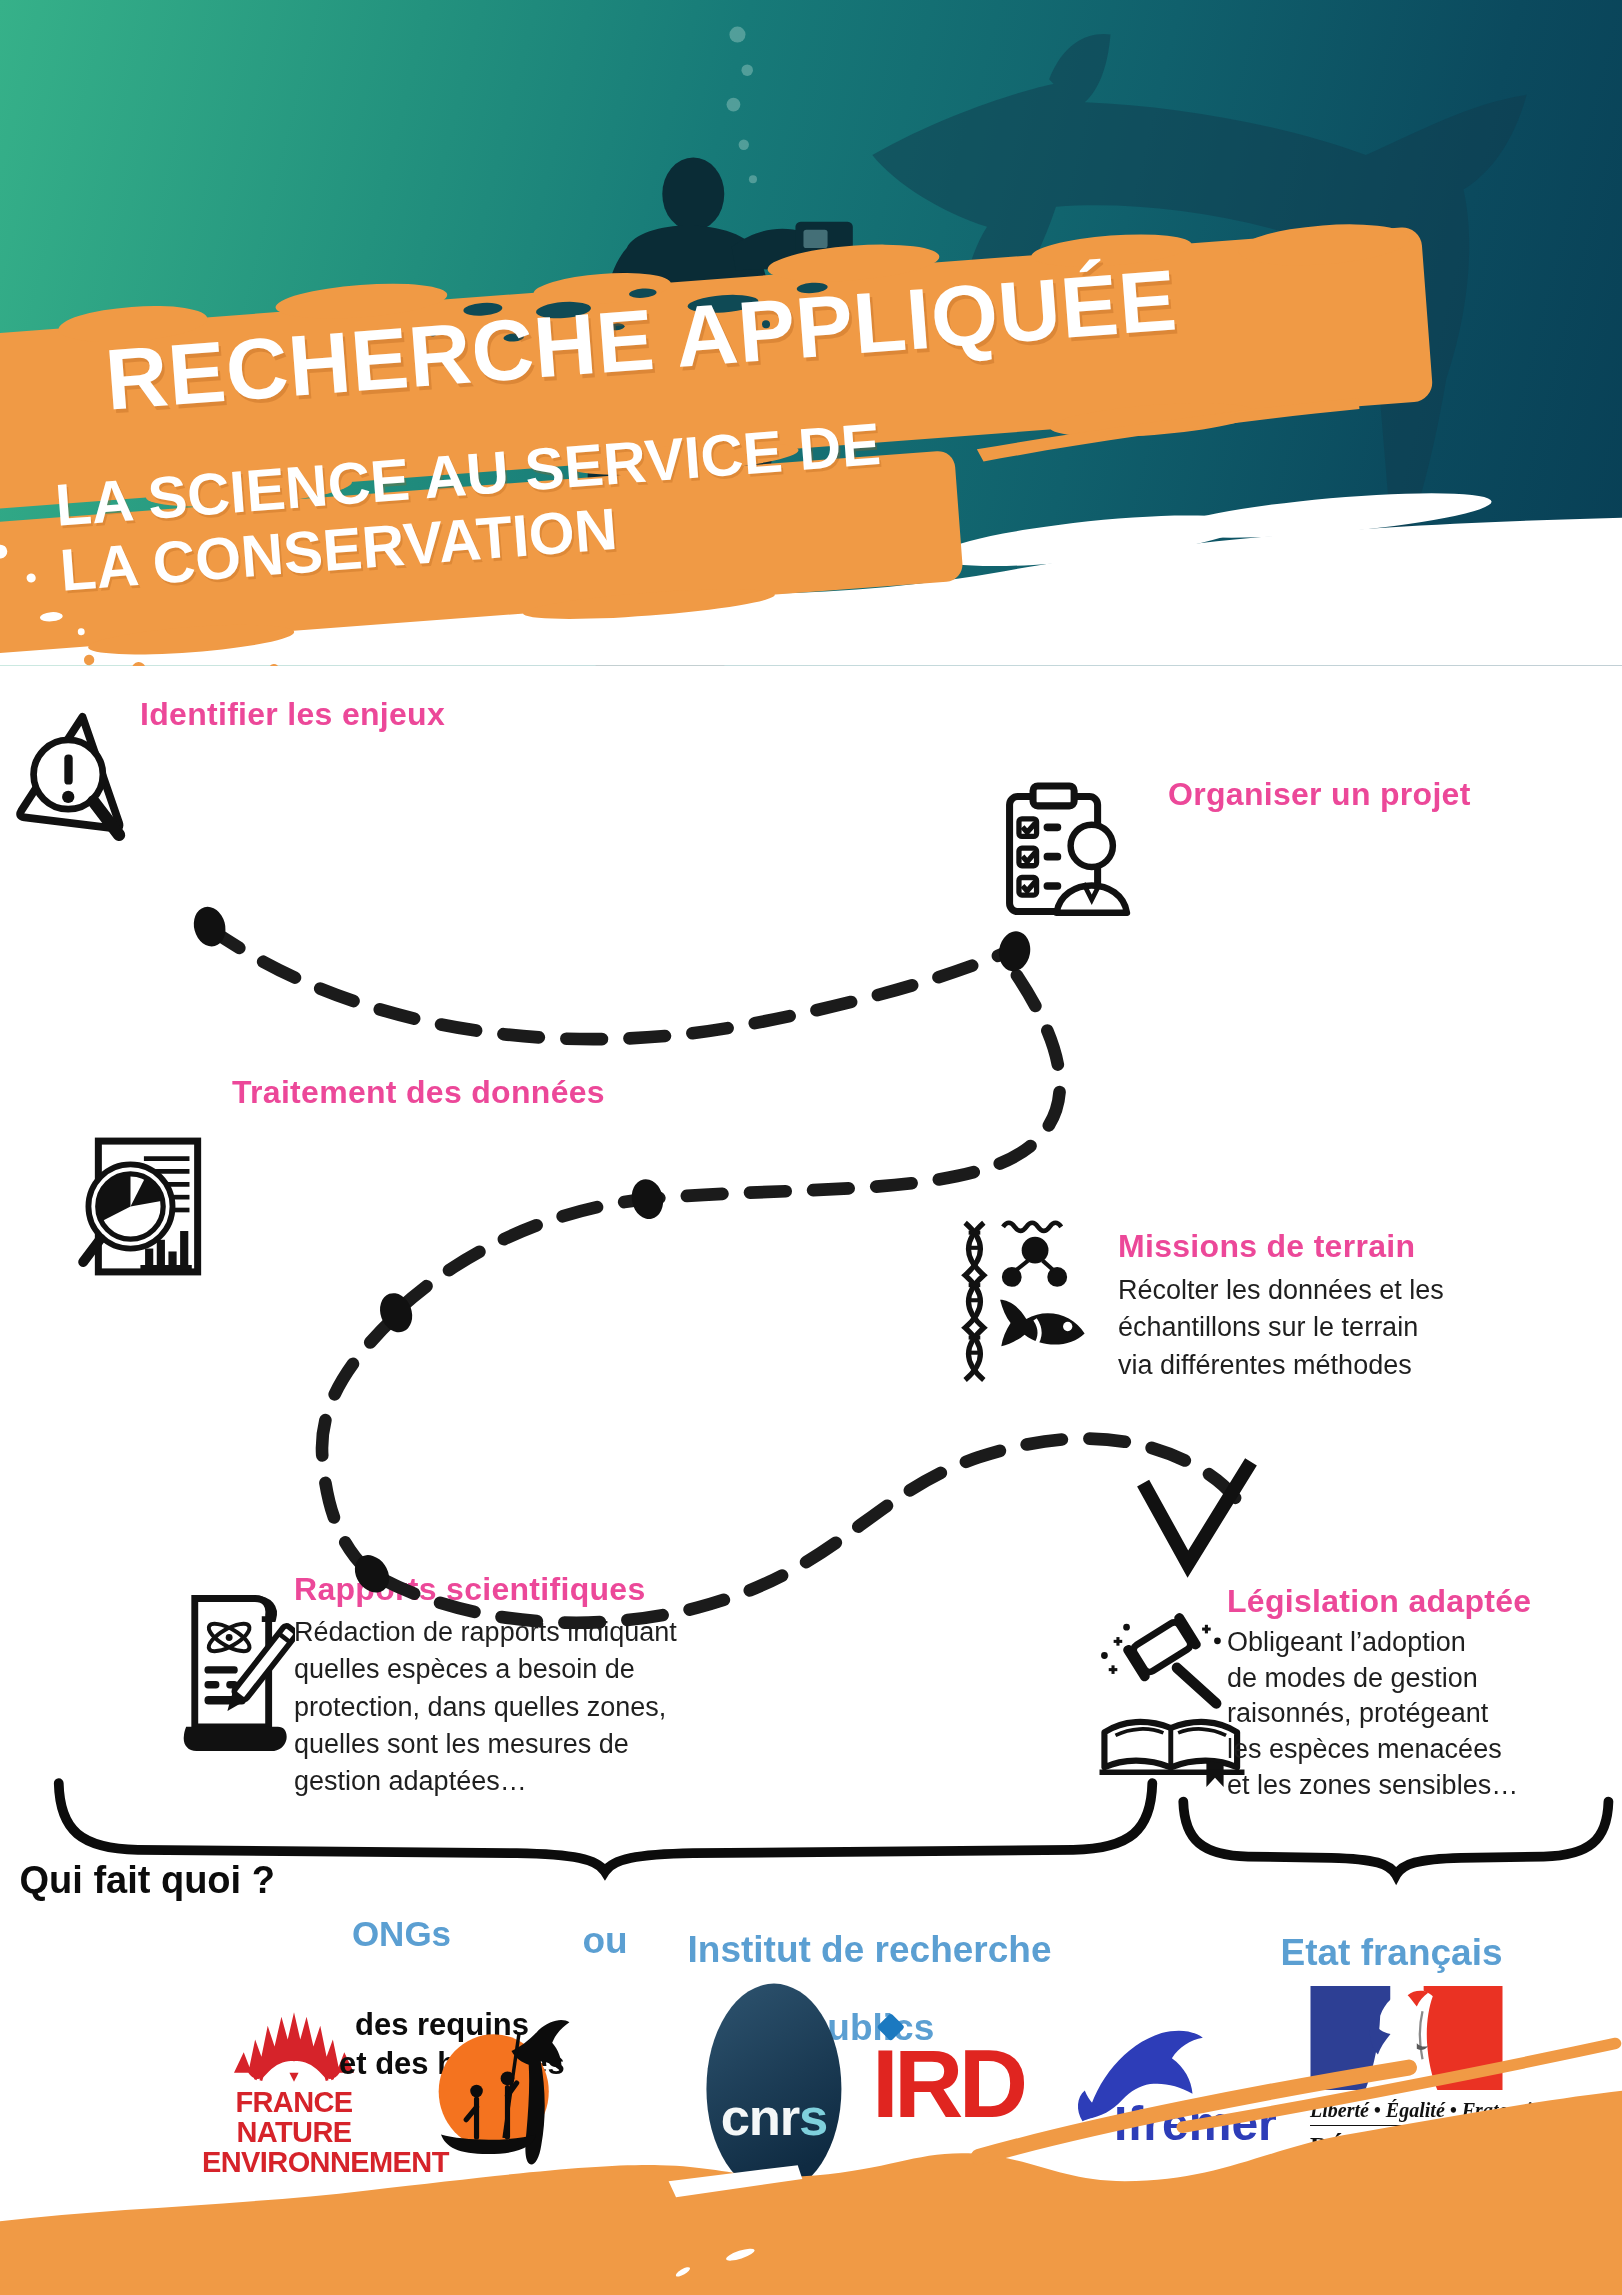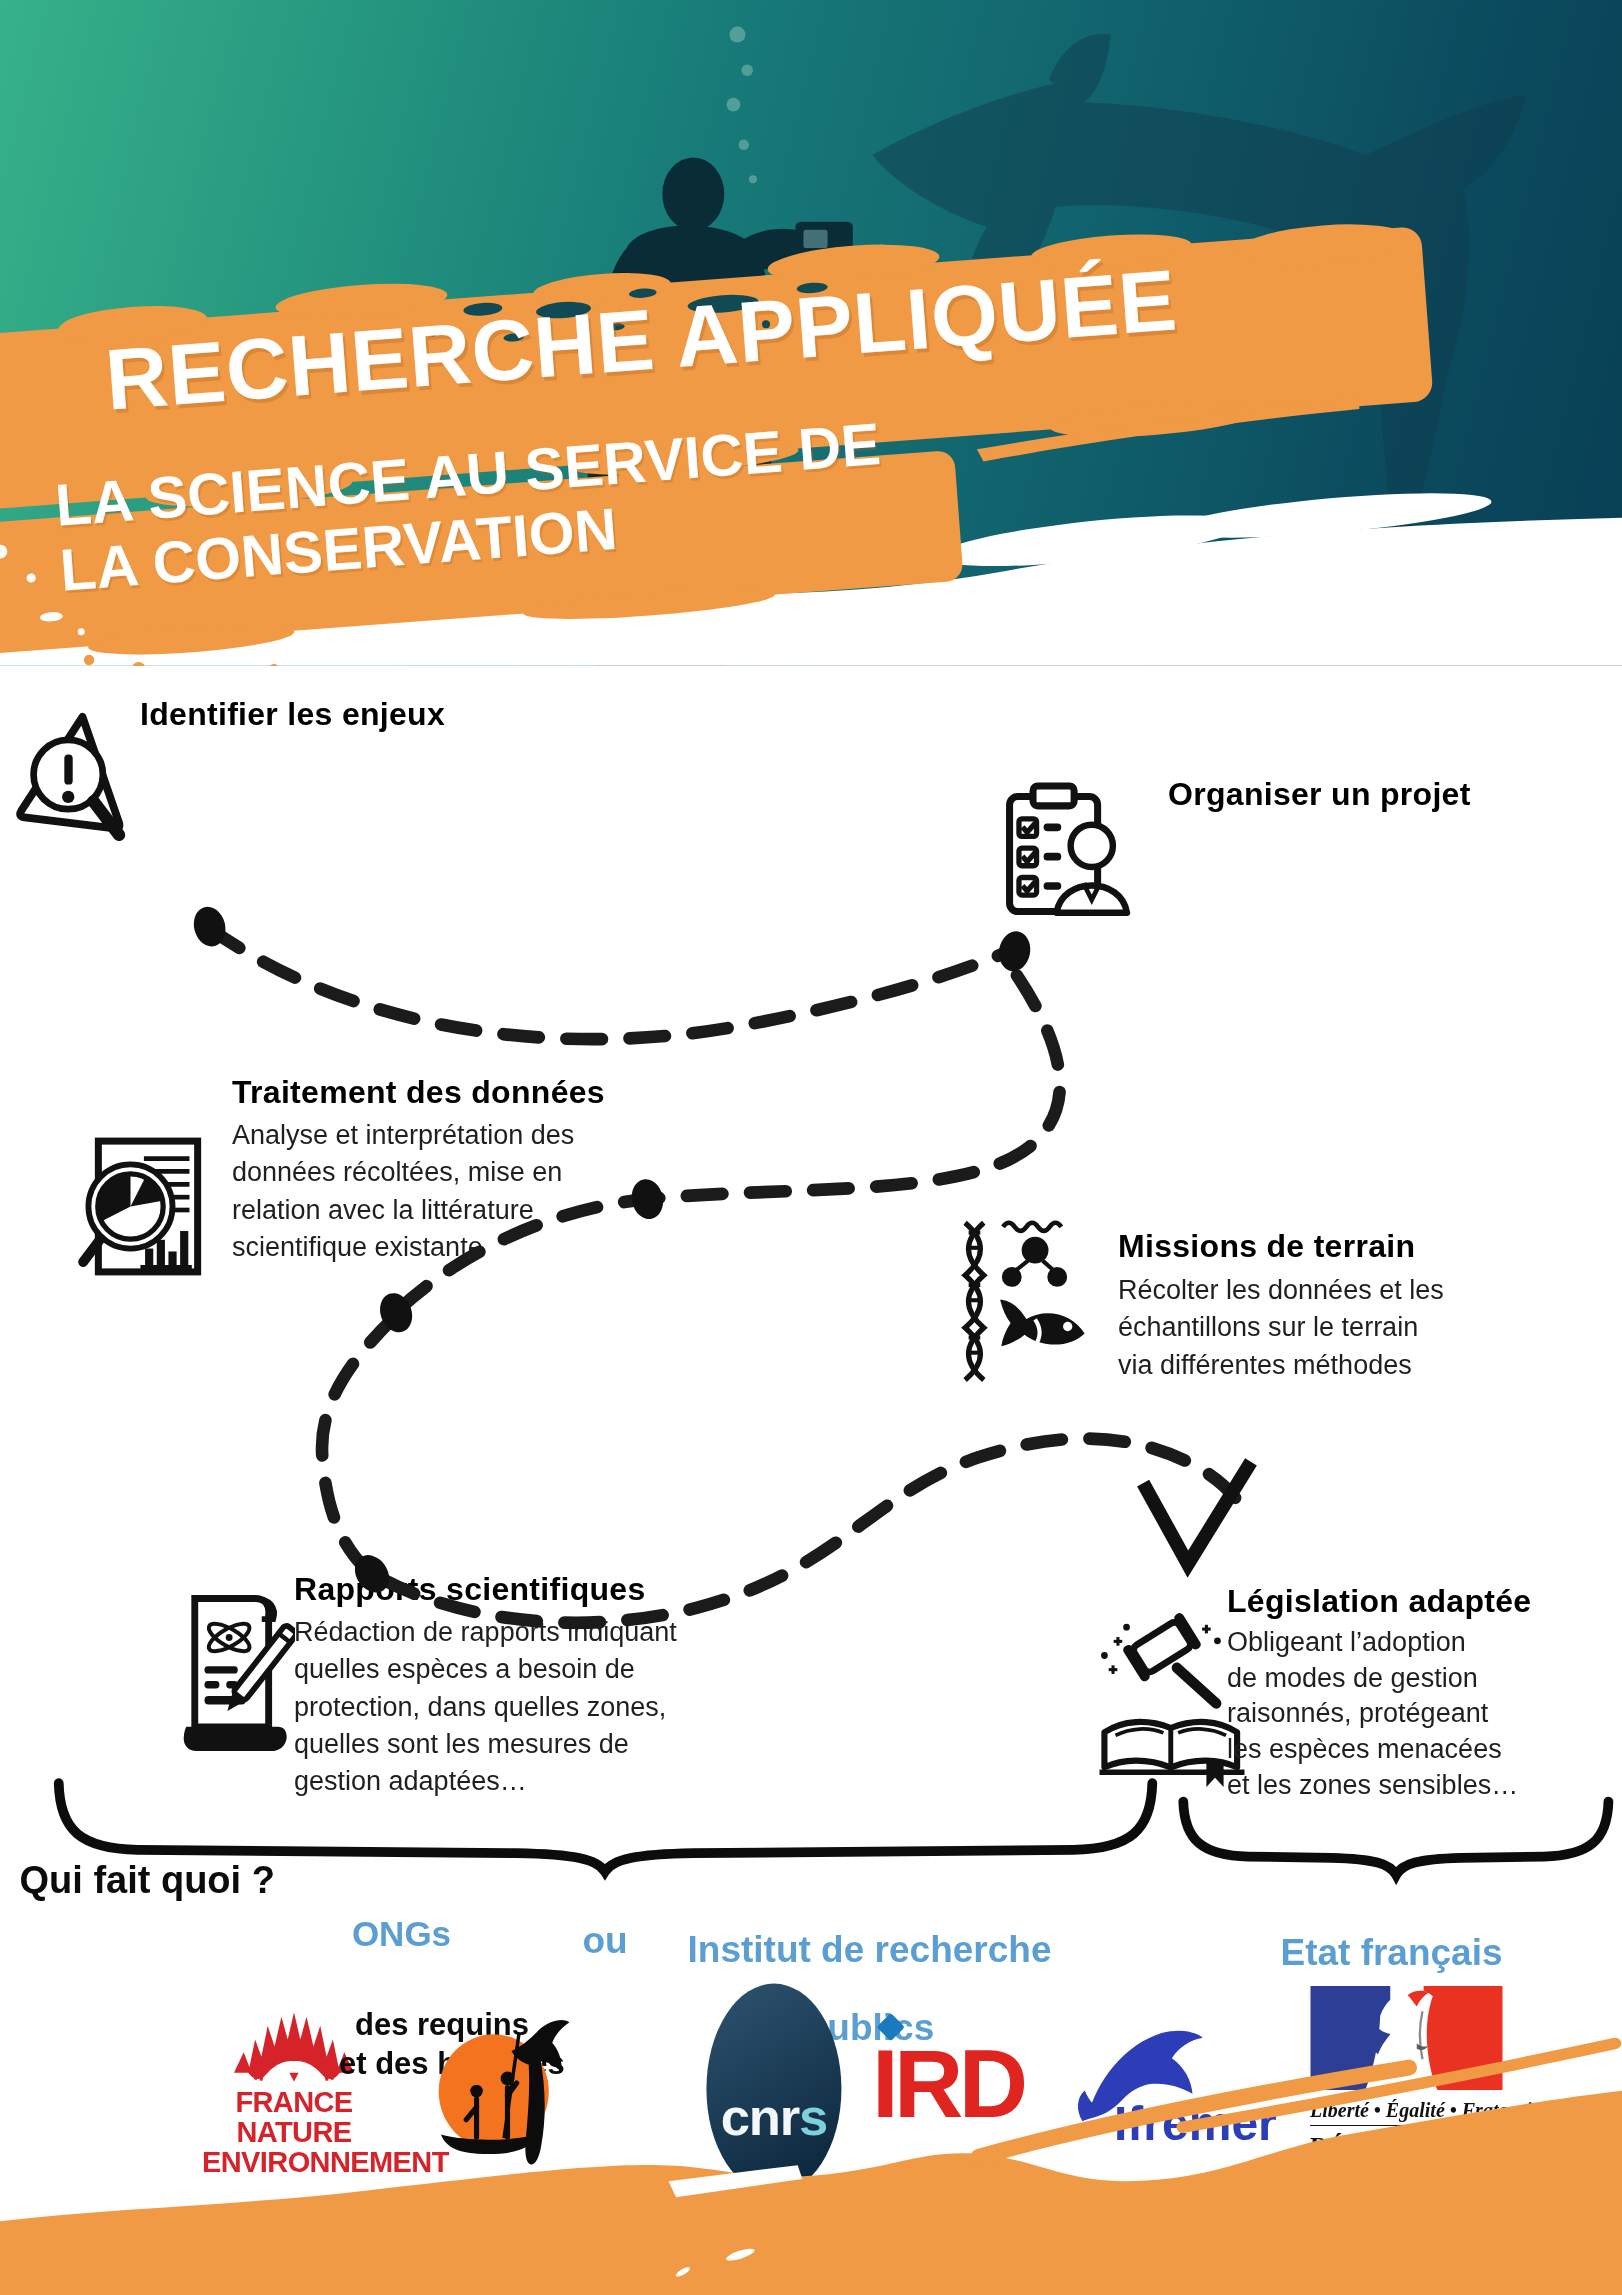--- a/index.html
+++ b/index.html
@@ -10,21 +10,21 @@
   .hero{position:absolute;left:0;top:0;width:1623px;height:666px;overflow:hidden;
         background:linear-gradient(104deg,#36b189 0%,#23927e 24%,#177a78 42%,#10606c 66%,#0b4a5e 85%,#083f55 100%);}
   .hero svg{position:absolute;left:0;top:0;}
   .hero-title{position:absolute;left:102px;top:331px;font-size:86px;font-weight:800;color:#fff;
         letter-spacing:0.6px;transform:rotate(-4.3deg);transform-origin:left top;white-space:nowrap;
         text-shadow:2.3px 4px 0 rgba(176,92,22,.30);}
   .hero-sub{position:absolute;left:53px;top:474px;font-size:59px;font-weight:800;color:#fff;
         line-height:1.1;transform:rotate(-4.3deg);transform-origin:left top;white-space:pre-line;
         text-shadow:1.7px 2.9px 0 rgba(176,92,22,.28);}
   
-  .step-title{position:absolute;font-size:32px;font-weight:800;color:#000000;letter-spacing:0.3px;white-space:nowrap;}
+  .step-title{position:absolute;font-size:32px;font-weight:800;color:#ec4899;letter-spacing:0.3px;white-space:nowrap;}
   .step-body{position:absolute;font-size:27px;line-height:1.38;color:#1f1f1f;white-space:pre-line;}
   
   .who-heading{position:absolute;left:19.5px;top:1859px;font-size:38px;font-weight:800;color:#0c0c0c;white-space:nowrap;}
   .group-label{position:absolute;font-weight:800;color:#5B9FD2;text-align:center;white-space:pre-line;}
   .fne-text{position:absolute;left:202px;top:2087px;width:184px;text-align:center;font-size:29px;line-height:1.04;
         font-weight:800;color:#D6232A;letter-spacing:-0.6px;}
   .req-line{position:absolute;font-size:31px;font-weight:800;color:#0c0c0c;white-space:nowrap;}
   .ifremer-text{position:absolute;left:1114px;top:2096px;font-size:48px;font-weight:800;color:#2D3DB8;}
   .ird-text{position:absolute;left:872px;top:2036px;font-size:96px;font-weight:800;color:#E02520;
         letter-spacing:-4.6px;line-height:1;text-align:right;}
@@ -200,24 +200,20 @@
     <line x1="44" y1="175" x2="14" y2="215" stroke="#111" stroke-width="17" stroke-linecap="round"></line>
     <g fill="#111">
       <rect x="120" y="192" width="14" height="30"></rect>
         <rect x="140" y="177" width="14" height="45"></rect>
       <rect x="160" y="197" width="14" height="25"></rect>
         <rect x="180" y="162" width="14" height="60"></rect>
     </g>
     <line x1="112" y1="224" x2="200" y2="224" stroke="#111" stroke-width="8"></line>
   </svg>
   <div class="step-title" style="left:232px;top:1074px">Traitement des données</div>
-  <div class="step-body" style="left:232px;top:1117px;width:608px">Analyse et interprétation des
-données récoltées, mise en
-relation avec la littérature
-scientifique existante</div>
 
   <svg class="abs" style="left:946px;top:1214px" width="149" height="169" viewBox="0 0 250 290">
     <path d="M95,22 q10,-14 20,0 t20,0 t20,0 t20,0 t20,0" fill="none" stroke="#111" stroke-width="8"></path>
     <g fill="none" stroke="#111" stroke-width="9">
       <path d="M30,15 C65,45 65,75 30,105 C65,135 65,165 30,195 C65,225 65,255 30,285"></path>
       <path d="M62,15 C27,45 27,75 62,105 C27,135 27,165 62,195 C27,225 27,255 62,285"></path>
     </g>
     <g stroke="#111" stroke-width="7">
       <line x1="36" y1="32" x2="56" y2="32"></line>
         <line x1="34" y1="58" x2="58" y2="58"></line>

